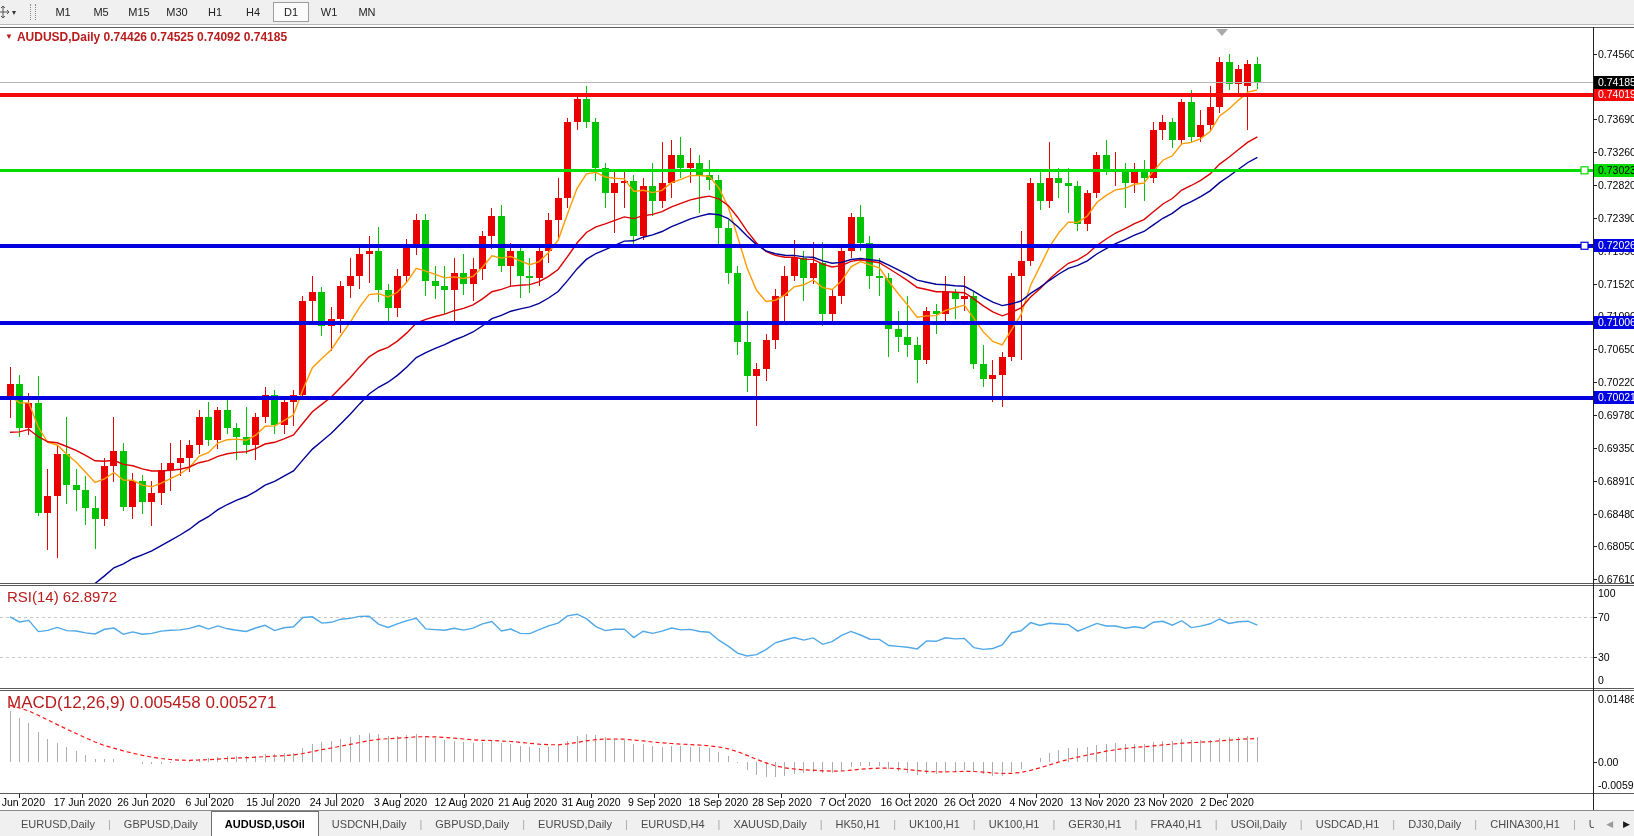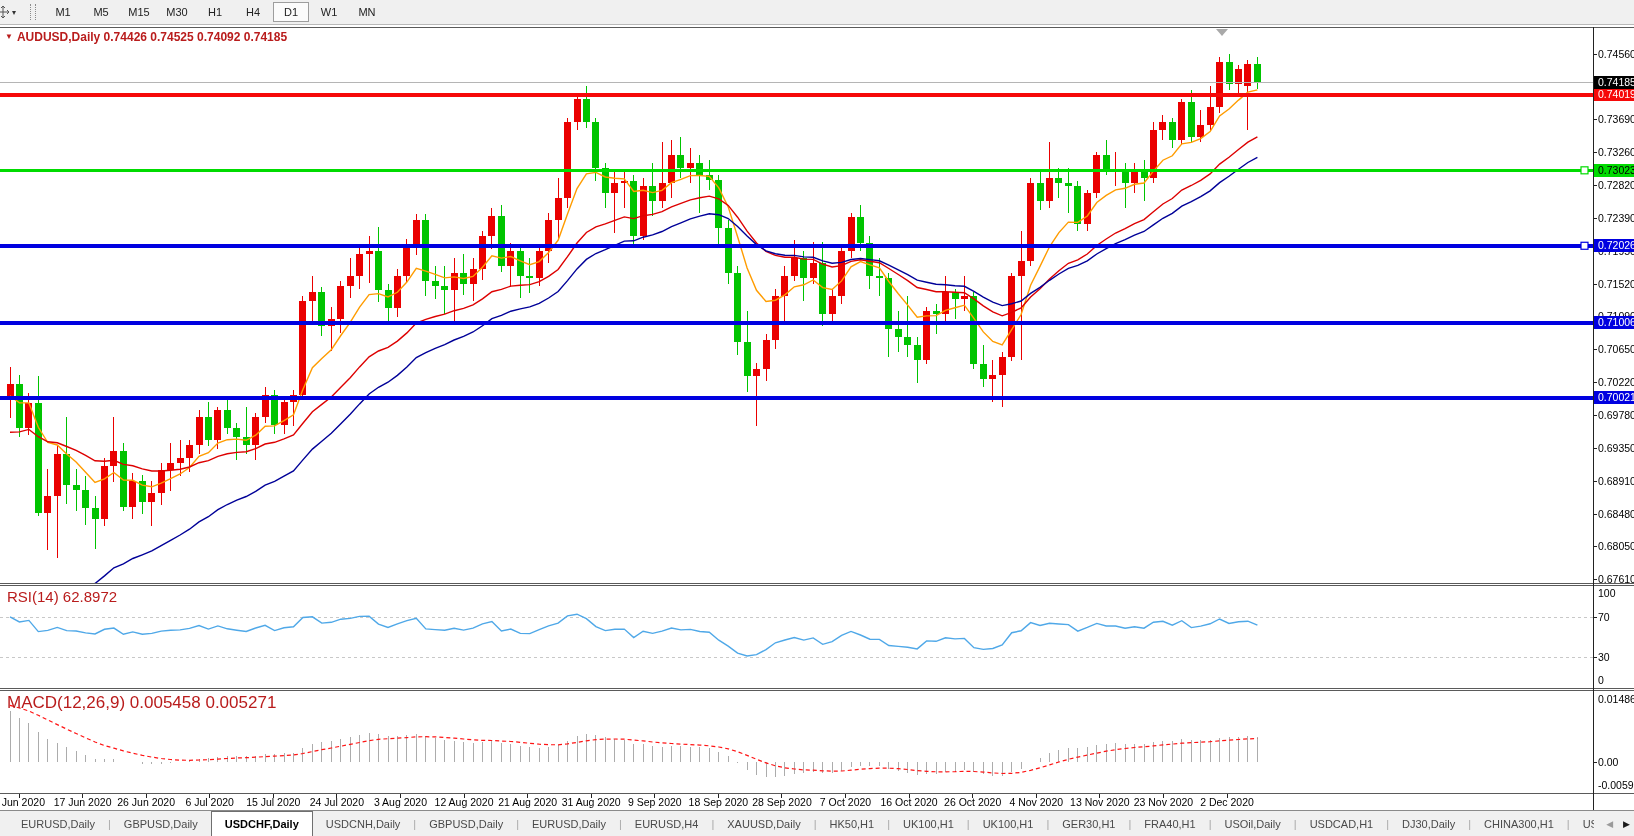--- a/index.html
+++ b/index.html
@@ -608,21 +608,21 @@
     <span class="tri">▼</span><span>AUDUSD,Daily  0.74426 0.74525 0.74092 0.74185</span>
   </div>
   <div class="overlay" id="rsi-label">RSI(14) 62.8972</div>
   <div class="overlay" id="macd-label">MACD(12,26,9) 0.005458 0.005271</div>
 
   <div id="tabbar">
     <div id="tabs">
         <div class="tab">EURUSD,Daily</div>
         <span class="tab-sep">|</span>
         <div class="tab">GBPUSD,Daily</div>
-        <div class="tab active">USDCHF,Daily</div>
+        <div class="tab active">AUDUSD,USOil</div>
         <div class="tab">USDCNH,Daily</div>
         <span class="tab-sep">|</span>
         <div class="tab">GBPUSD,Daily</div>
         <span class="tab-sep">|</span>
         <div class="tab">EURUSD,Daily</div>
         <span class="tab-sep">|</span>
         <div class="tab">EURUSD,H4</div>
         <span class="tab-sep">|</span>
         <div class="tab">XAUUSD,Daily</div>
         <span class="tab-sep">|</span>

